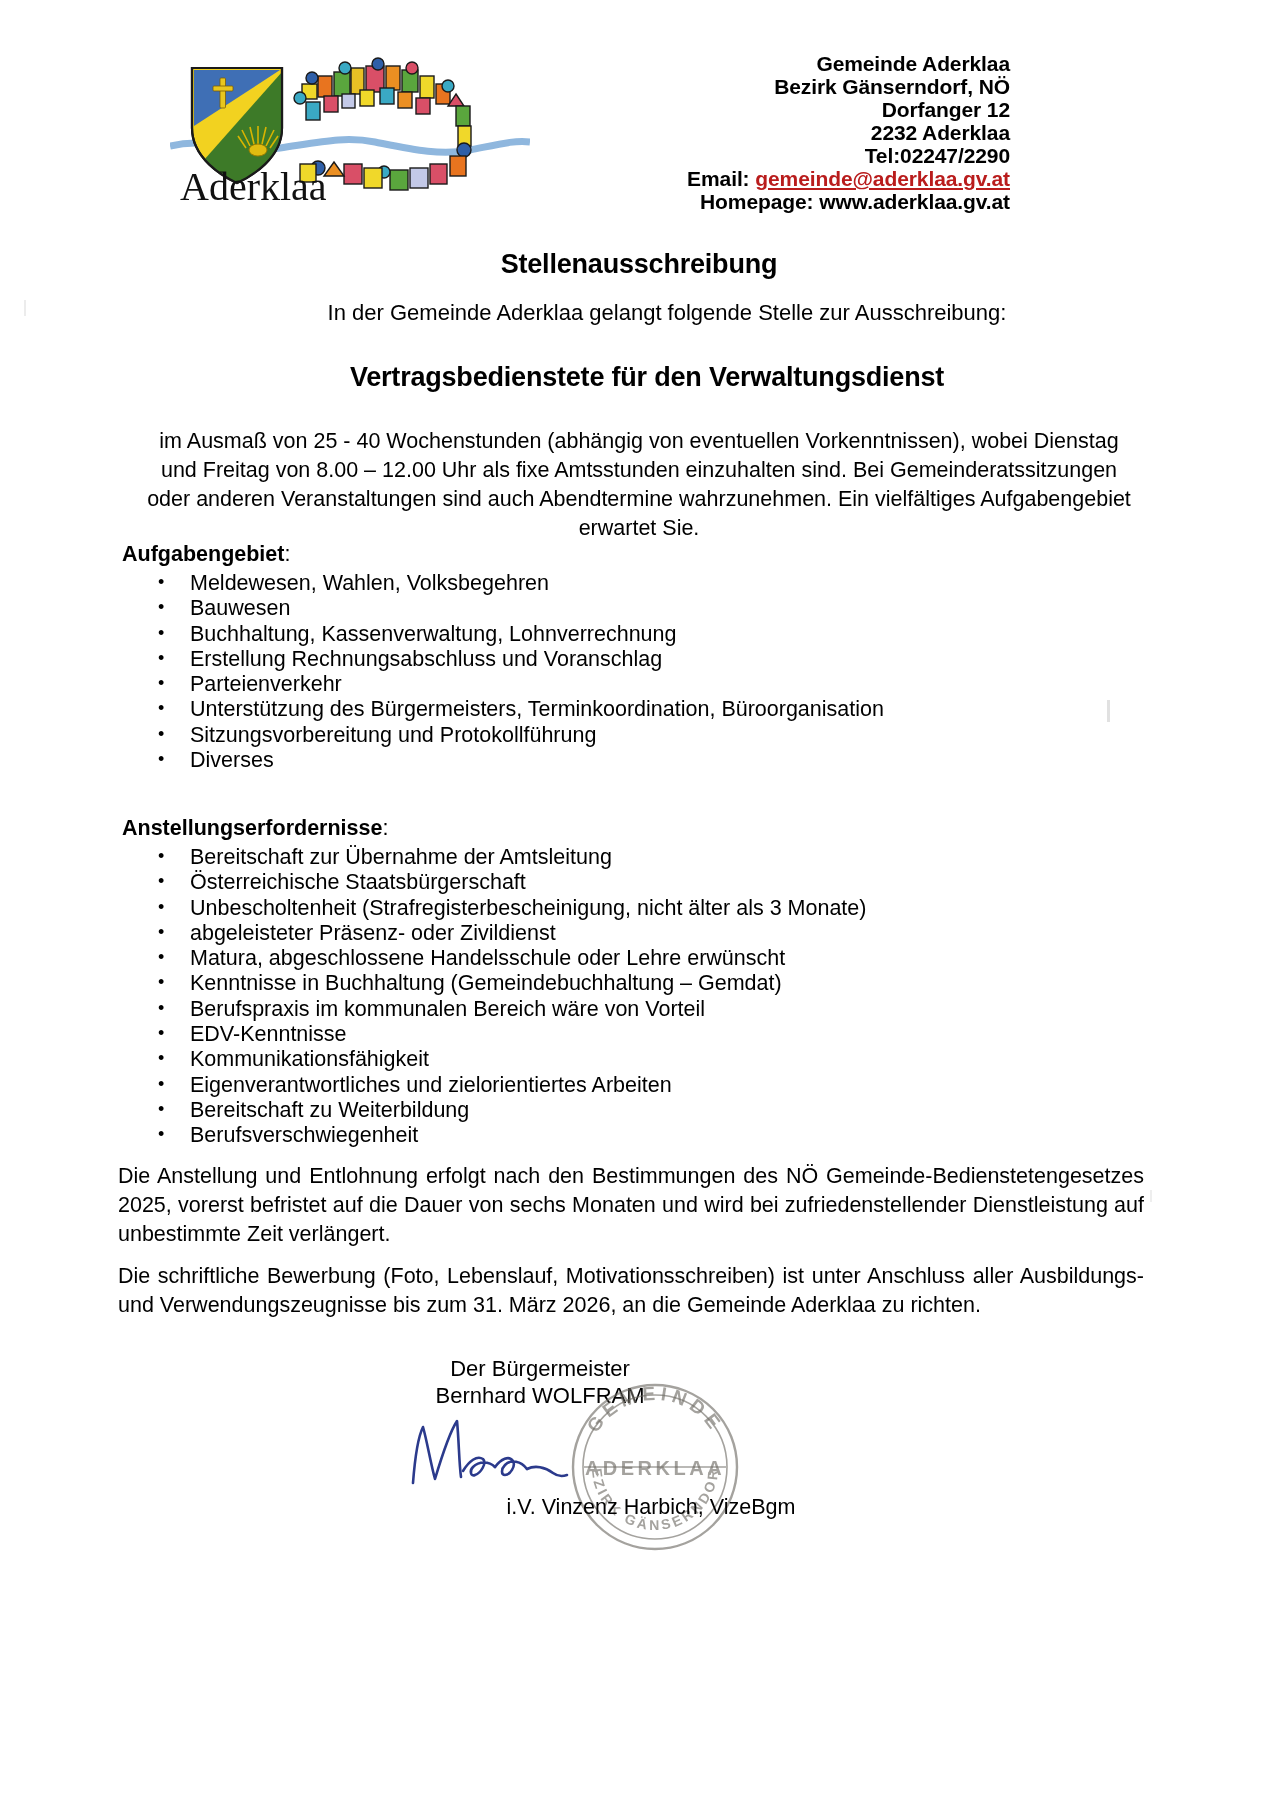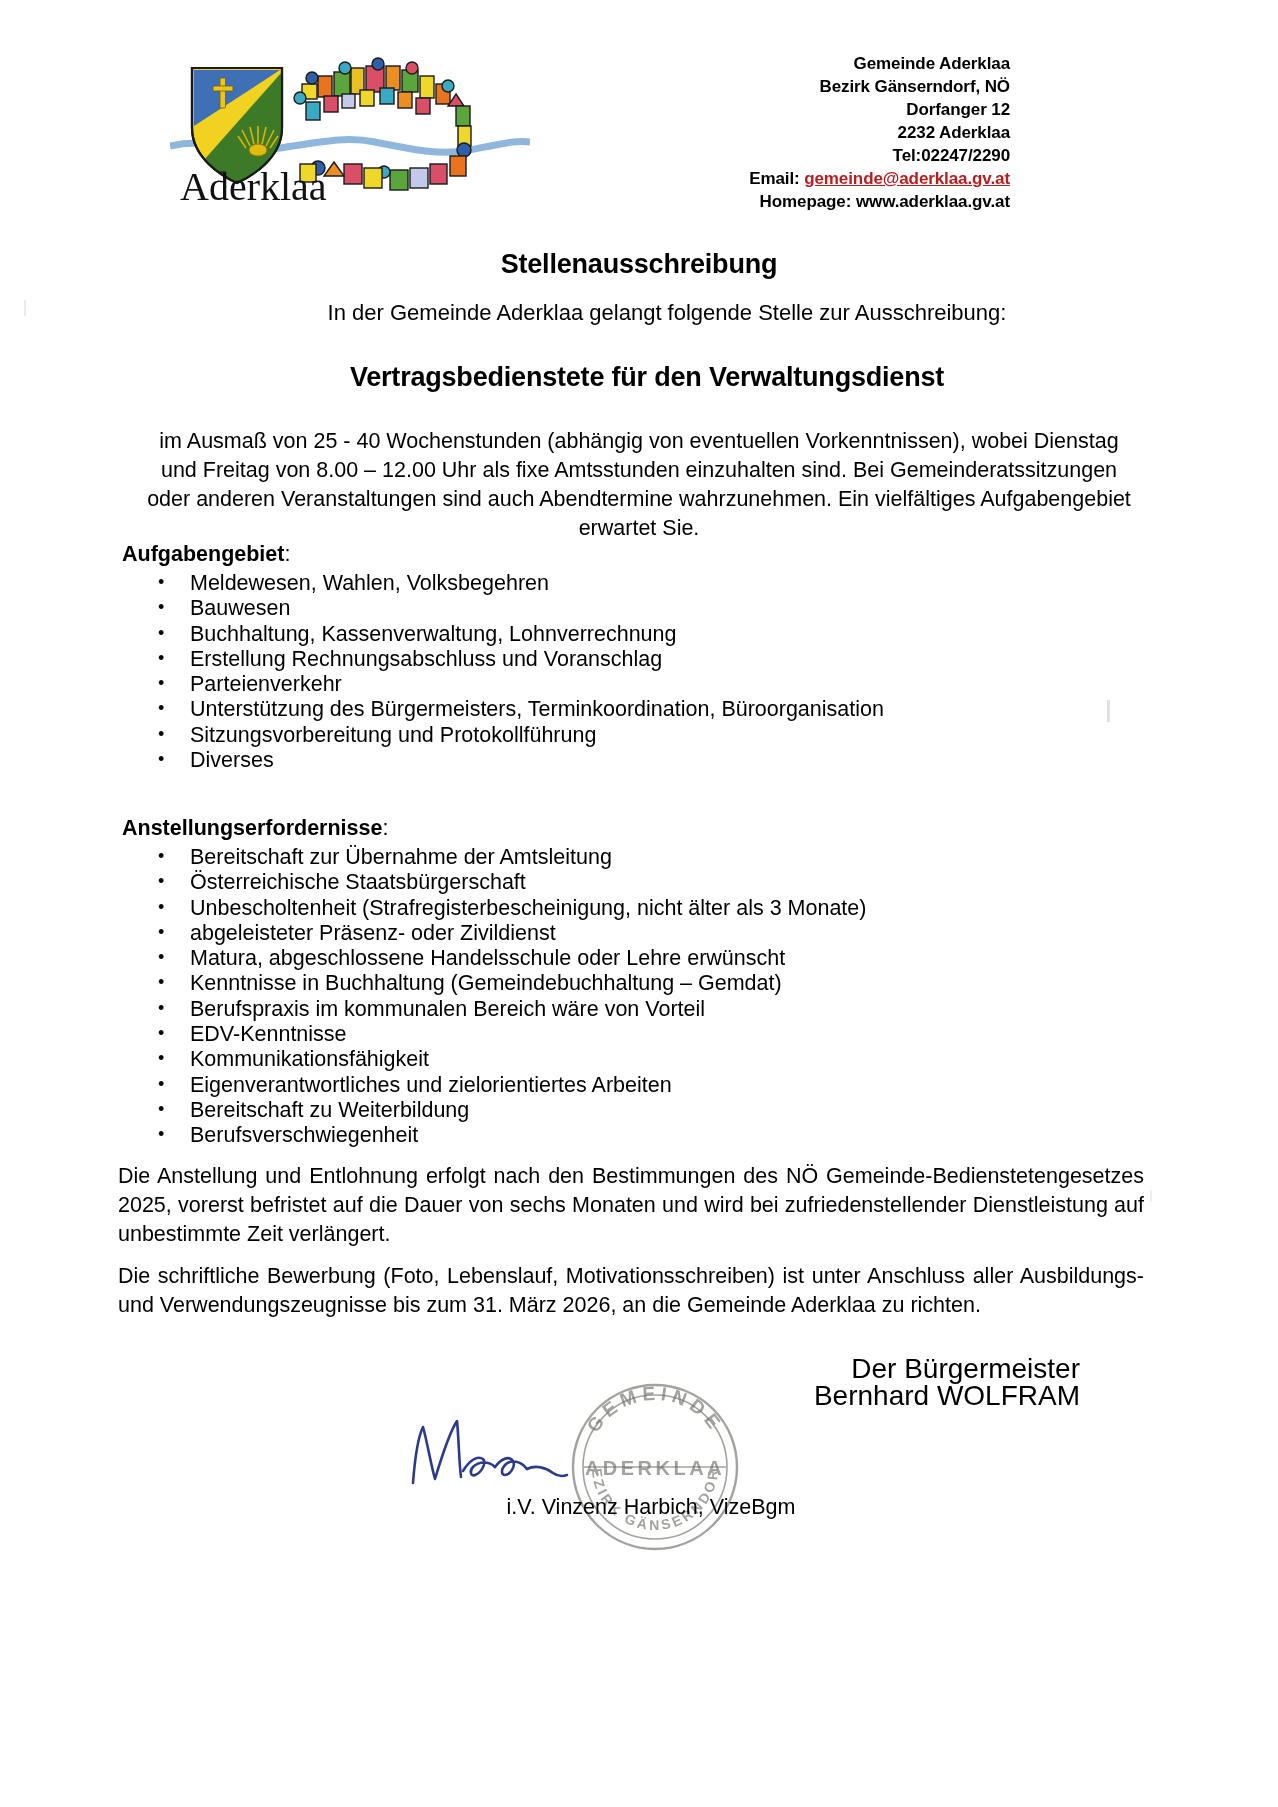--- a/index.html
+++ b/index.html
@@ -34,21 +34,21 @@
     top: 10px;
     width: 360px;
     height: 160px;
   }
   .address-block {
     position: absolute;
     right: 268px;
     top: 12px;
     text-align: right;
     font-weight: bold;
-    font-size: 17px;
+    font-size: 21px;
     line-height: 23px;
     letter-spacing: -0.1px;
     white-space: nowrap;
   }
   .address-line { display: block; }
   .address-link {
     text-decoration: underline;
     color: #b91c1c;
   }
 
@@ -131,22 +131,22 @@
     font-size: 21.5px;
     line-height: 29px;
     text-align: justify;
   }
 
   
   .sig-block {
     position: absolute;
     left: 0;
     width: 1080px;
-    text-align: right;
-    font-size: 28px;
+    text-align: center;
+    font-size: 22px;
     line-height: 27px;
   }
   .sig-name-line { display: block; }
 
   .sig-closing {
     position: absolute;
     top: 1495px;
     left: 12px;
     width: 1278px;
     text-align: center;

